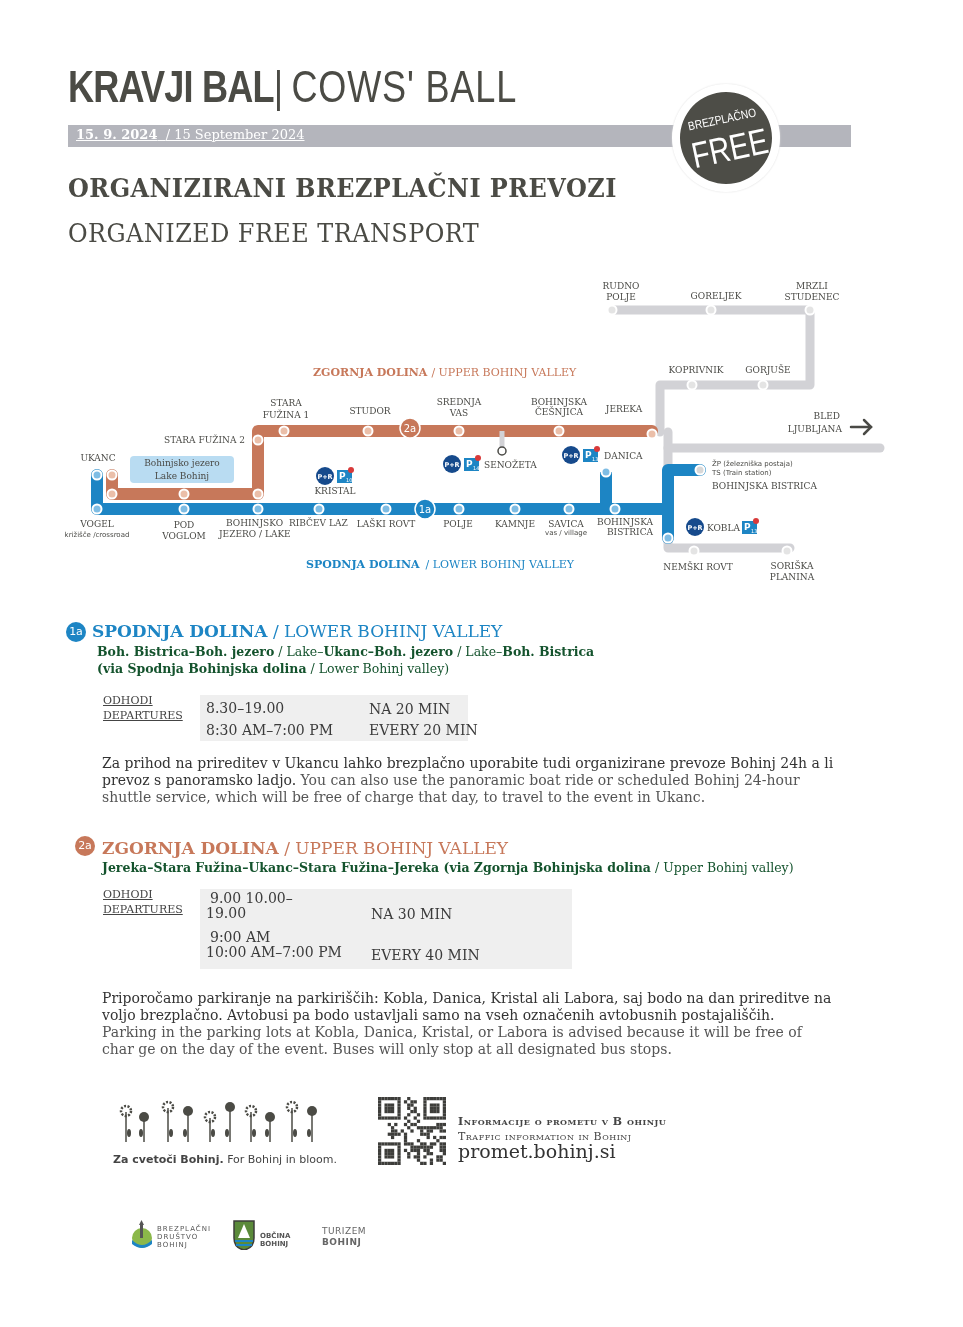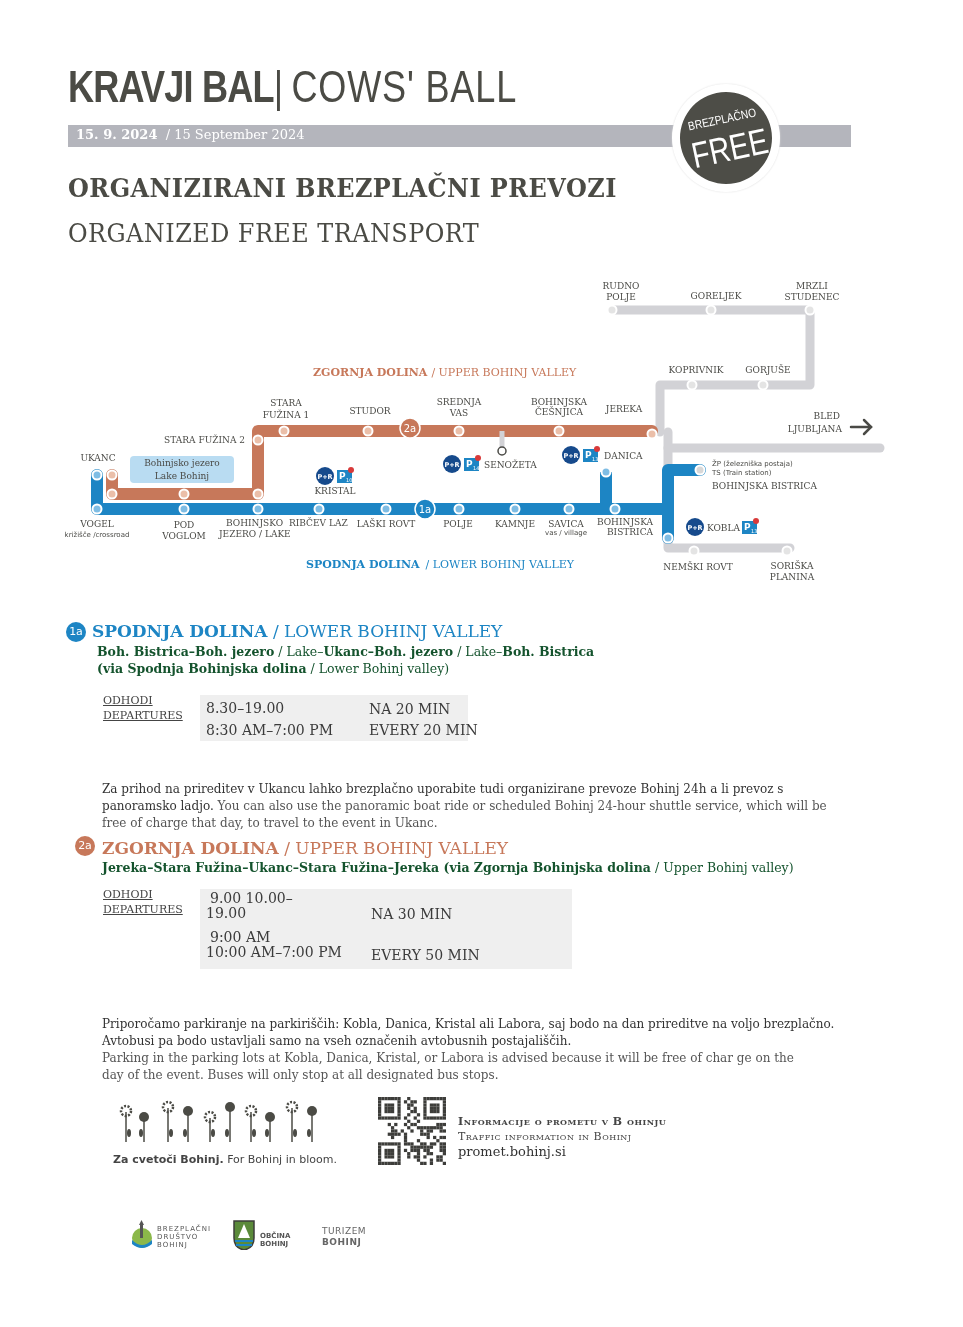--- a/index.html
+++ b/index.html
@@ -6,21 +6,21 @@
   body { width:963px; height:1327px; position:relative; overflow:hidden;
          font-family:"DejaVu Serif", serif; color:#4a4a46; }
   .abs { position:absolute; }
 
   
   .title-main { left:68px; top:62px; font-family:"Liberation Sans", sans-serif; font-weight:bold;
                 font-size:44px; letter-spacing:-1px; color:#4b4b45; transform:scaleX(0.82); transform-origin:left top; white-space:nowrap; }
   .title-main .sep { font-weight:normal; }
   .title-main .sub { font-weight:normal; letter-spacing:1px; }
   .date-bar { left:68px; top:125px; width:783px; height:22px; background:#b4b5bc; }
-  .date-text { left:76px; top:127px; font-size:13px; color:#ffffff; white-space:nowrap; }
+  .date-text { left:76px; top:127px; font-size:13px; color:#ffffff; white-space:nowrap;text-decoration:underline; }
   .date-text b { font-weight:bold; }
   .free-badge { left:672px; top:84px; width:108px; height:108px; border-radius:50%; background:#ffffff;
                 box-shadow:0 0 2px #ddd; }
   .free-inner { position:absolute; left:8px; top:8px; width:92px; height:92px; border-radius:50%; background:#4d4d47;
                 color:#fff; text-align:center; font-family:"Liberation Sans", sans-serif; transform:rotate(-12deg); }
   .free-inner .small { position:absolute; left:0; right:0; top:20px; font-size:12px; letter-spacing:0; transform:scaleX(0.85); }
   .free-inner .big { position:absolute; left:0; right:0; top:36px; font-size:36px; font-weight:normal; transform:scaleX(0.8); }
 
   .h-sl { left:68px; top:173px; font-size:26px; font-weight:bold; color:#4b4b45; white-space:nowrap; letter-spacing:0.5px; transform:scaleX(0.92); transform-origin:left top;}
   .h-en { left:68px; top:218px; font-size:26px; color:#4b4b45; white-space:nowrap; letter-spacing:0.5px; transform:scaleX(0.92); transform-origin:left top;}
@@ -37,28 +37,28 @@
   .sec-title b { font-weight:bold; }
   .sec1 { color:#1d85c4; }
   .sec2 { color:#c7785a; }
   .route-badge { width:20px; height:20px; border-radius:50%; color:#fff; font-family:"DejaVu Sans", sans-serif; font-size:11px;
                  text-align:center; line-height:20px; }
   .route-line { font-size:12.5px; color:#14532d; white-space:nowrap; }
   .route-line b { font-weight:bold; }
   .dep-lbl { font-size:11px; color:#444; line-height:15px;text-decoration:underline; }
   .tt { background:#efefef; }
   .tt-cell { position:absolute; font-size:14px; color:#3b3b3b; white-space:nowrap; }
-  .body-text { font-size:12px; line-height:17px; color:#555; width:745px;margin-top:26px; }
+  .body-text { font-size:14px; line-height:17px; color:#555; width:745px; }
   .body-text .sl { color:#333; }
 
   
   .bloom { font-family:"DejaVu Sans", sans-serif; font-size:11px; color:#444; white-space:nowrap; }
   .bloom b { font-weight:bold; }
   .info { font-size:11px; color:#444; line-height:15px; white-space:nowrap; font-variant:small-caps; letter-spacing:0.5px; }
-  .info .url { font-variant:normal; font-size:13px; color:#333; letter-spacing:0;}
+  .info .url { font-variant:normal; font-size:19px; color:#333; letter-spacing:0;}
   .logo-txt { font-family:"DejaVu Sans", sans-serif; font-size:7px; color:#555; line-height:8px; letter-spacing:1px;}
 </style>
 </head>
 <body>
 
 <div class="abs title-main">
   <span>KRAVJI BAL</span><span class="sep">|</span>&nbsp;<span class="sub">COWS' BALL</span>
 </div>
 <div class="abs date-bar"></div>
 <div class="abs date-text">
@@ -262,21 +262,21 @@
 <div class="abs dep-lbl" style="left:103px;top:887px;">
   <div>ODHODI</div>
     <div>DEPARTURES</div>
 </div>
 <div class="abs tt" style="left:200px;top:889px;width:326px;height:80px;padding-left:46px;">
   <div class="tt-cell" style="left:10px;top:1px;">9.00 10.00–</div>
   <div class="tt-cell" style="left:6px;top:16px;">19.00</div>
   <div class="tt-cell" style="left:10px;top:40px;">9:00 AM</div>
   <div class="tt-cell" style="left:6px;top:55px;">10:00 AM–7:00 PM</div>
   <div class="tt-cell" style="left:171px;top:17px;">NA 30 MIN</div>
-  <div class="tt-cell" style="left:171px;top:58px;">EVERY 50 MIN</div>
+  <div class="tt-cell" style="left:171px;top:58px;">EVERY 40 MIN</div>
 </div>
 
 <div class="abs body-text" style="left:102px;top:990px;">
   <div class="sl">Priporočamo parkiranje na parkiriščih: Kobla, Danica, Kristal ali Labora, saj bodo na dan prireditve na voljo brezplačno. Avtobusi pa bodo ustavljali samo na vseh označenih avtobusnih postajališčih.</div>
   <div style="width:700px;">Parking in the parking lots at Kobla, Danica, Kristal, or Labora is advised because it will be free of char ge on the day of the event. Buses will only stop at all designated bus stops.</div>
 </div>
 
 <svg class="abs" style="left:118px;top:1100px;" width="210" height="46">
   <g id="flowers" fill="#4b4b45" stroke="#4b4b45">
       <line x1="8" y1="12" x2="8" y2="42" stroke-width="1.5"></line>

